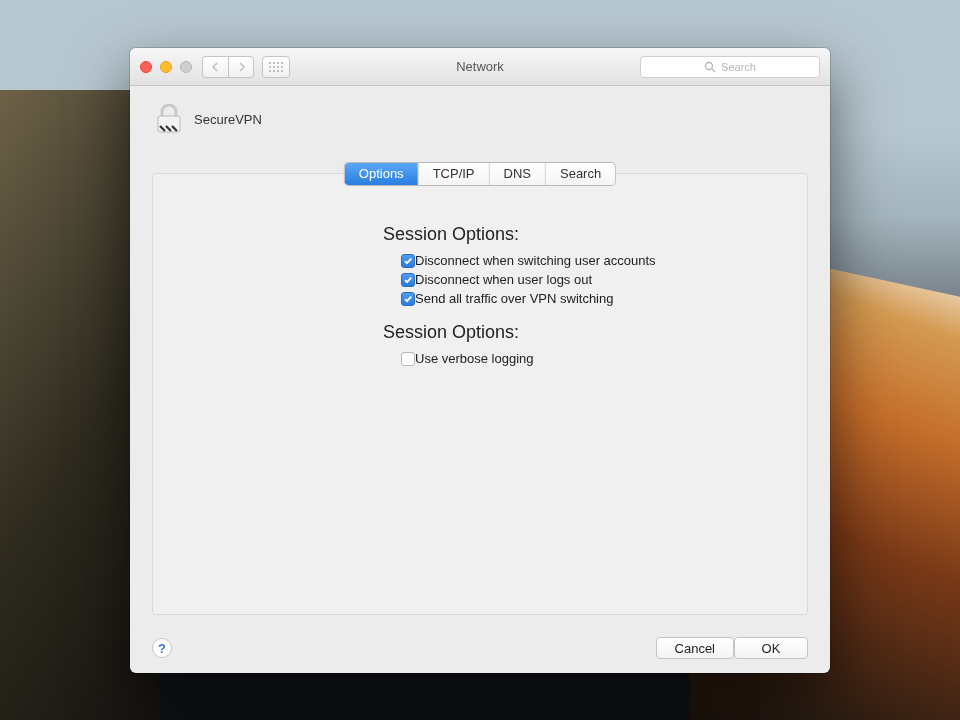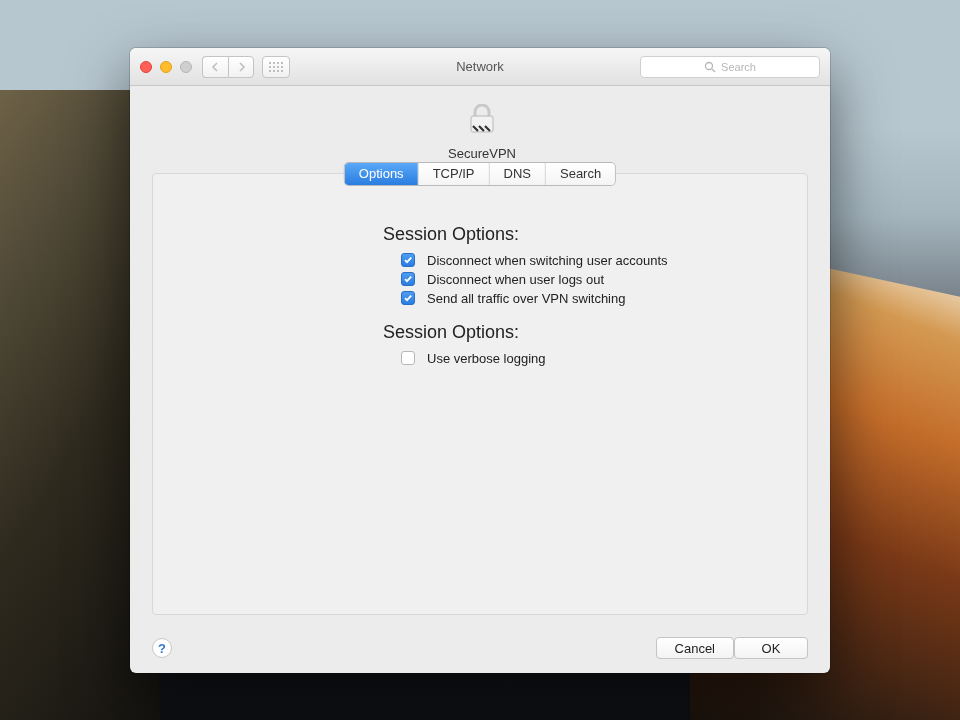--- a/index.html
+++ b/index.html
@@ -96,33 +96,34 @@
     border: 1px solid #cfcfcf; border-radius: 4px;
     display: flex; align-items: center; justify-content: center;
     color: #b6b6b6; font-size: 11px; gap: 5px;
   }
   .search svg { flex-shrink: 0; }
 
   .body {
     flex: 1; padding: 14px 22px 12px 22px; display: flex; flex-direction: column;
   }
   .header-row {
-    display: flex; align-items: center; gap: 12px; margin: 4px 0 12px 4px; flex-direction: column;
+    display: flex; align-items: center; gap: 12px; margin: 4px 0 12px 4px;
   }
   .vpn-name { font-size: 13px; color: #333; }
 
   .lock-icon { width: 26px; height: 30px; position: relative; }
 
   .pane {
     flex: 1;
     border: 1px solid #d8d8d8;
     border-radius: 4px;
     background: #f0f0f0;
     position: relative;
     padding: 40px 20px 20px 20px;
+    margin-top: 27px;
   }
   .tabs {
     position: absolute; top: -11px; left: 50%; transform: translateX(-50%);
     display: flex;
     border-radius: 4px;
     box-shadow: 0 0 0 1px #b9b9b9;
     overflow: hidden;
     background: #fff;
   }
   .tab {
@@ -134,21 +135,21 @@
     line-height: 18px;
   }
   .tab:last-child { border-right: none; }
   .tab.active {
     background: linear-gradient(#5aa8f8,#2a7de0);
     color: #fff;
   }
 
   .content { margin-left: 210px; margin-top: 10px; }
   .section-label { font-size: 18px; color: #222; margin: 10px 0 8px 0; }
-  .opt-row { display: flex; gap: 12px; margin: 4px 0 4px 18px; font-size: 13px; }
+  .opt-row { display: flex; align-items: center; gap: 0; margin: 4px 0 4px 18px; font-size: 13px; }
   .chk {
     width: 14px; height: 14px; border-radius: 3px;
     border: 1px solid #b8b8b8; background: #fff;
     display: inline-flex; align-items: center; justify-content: center;
     flex-shrink: 0;
   }
   .chk.checked {
     background: linear-gradient(#4f9cf2,#2a7de0);
     border-color: #2a6fc6;
   }

